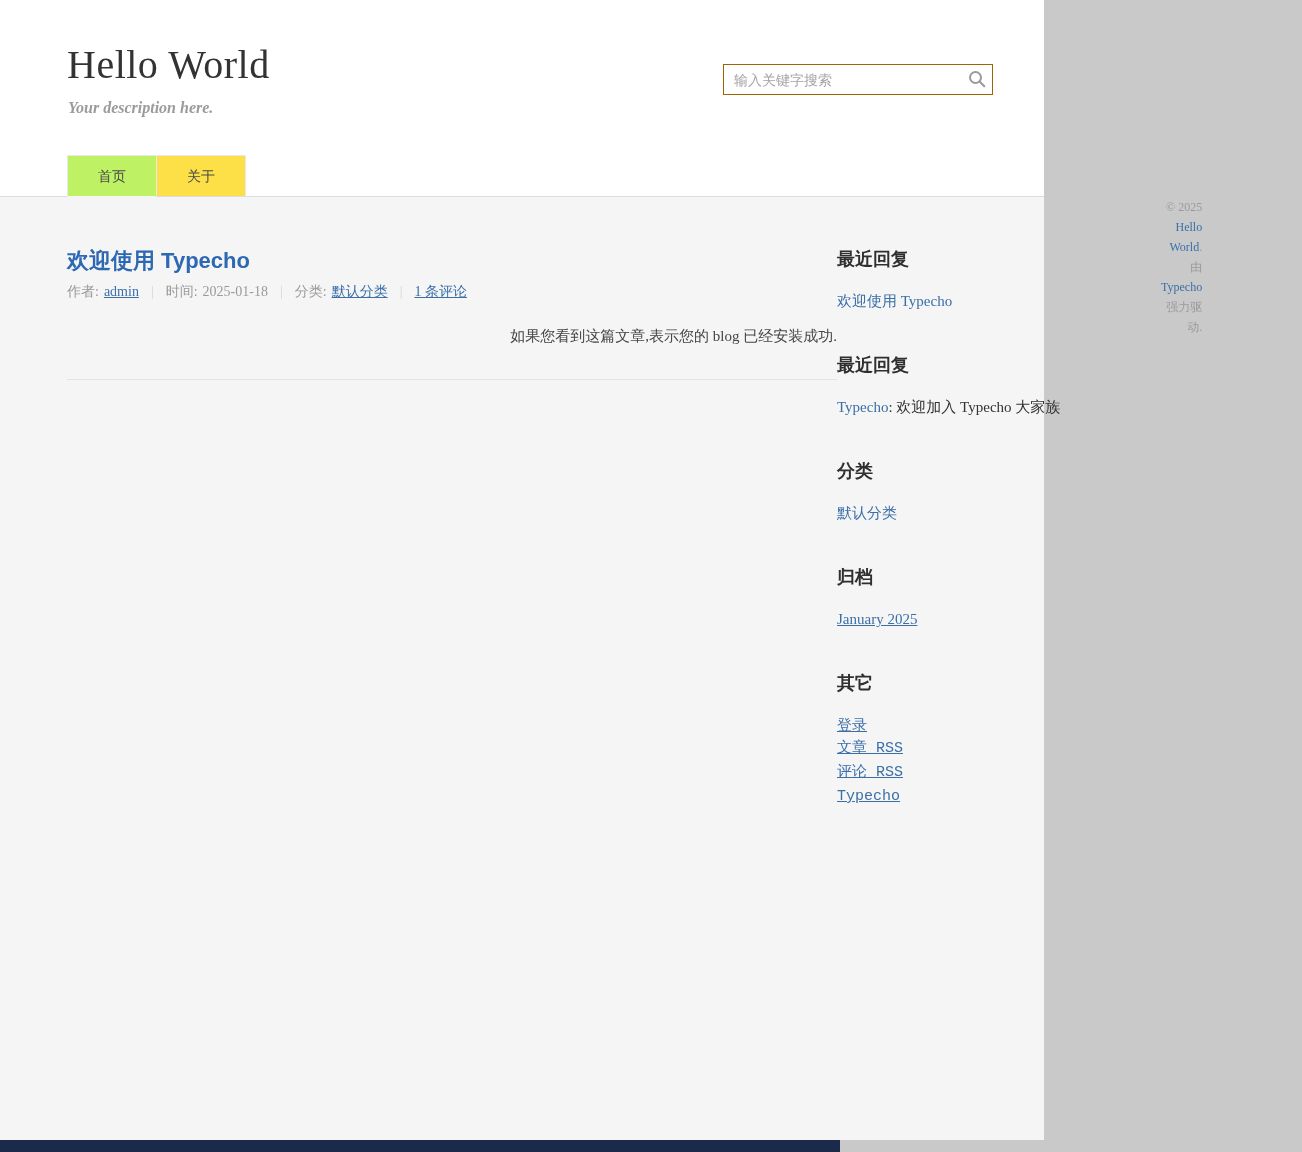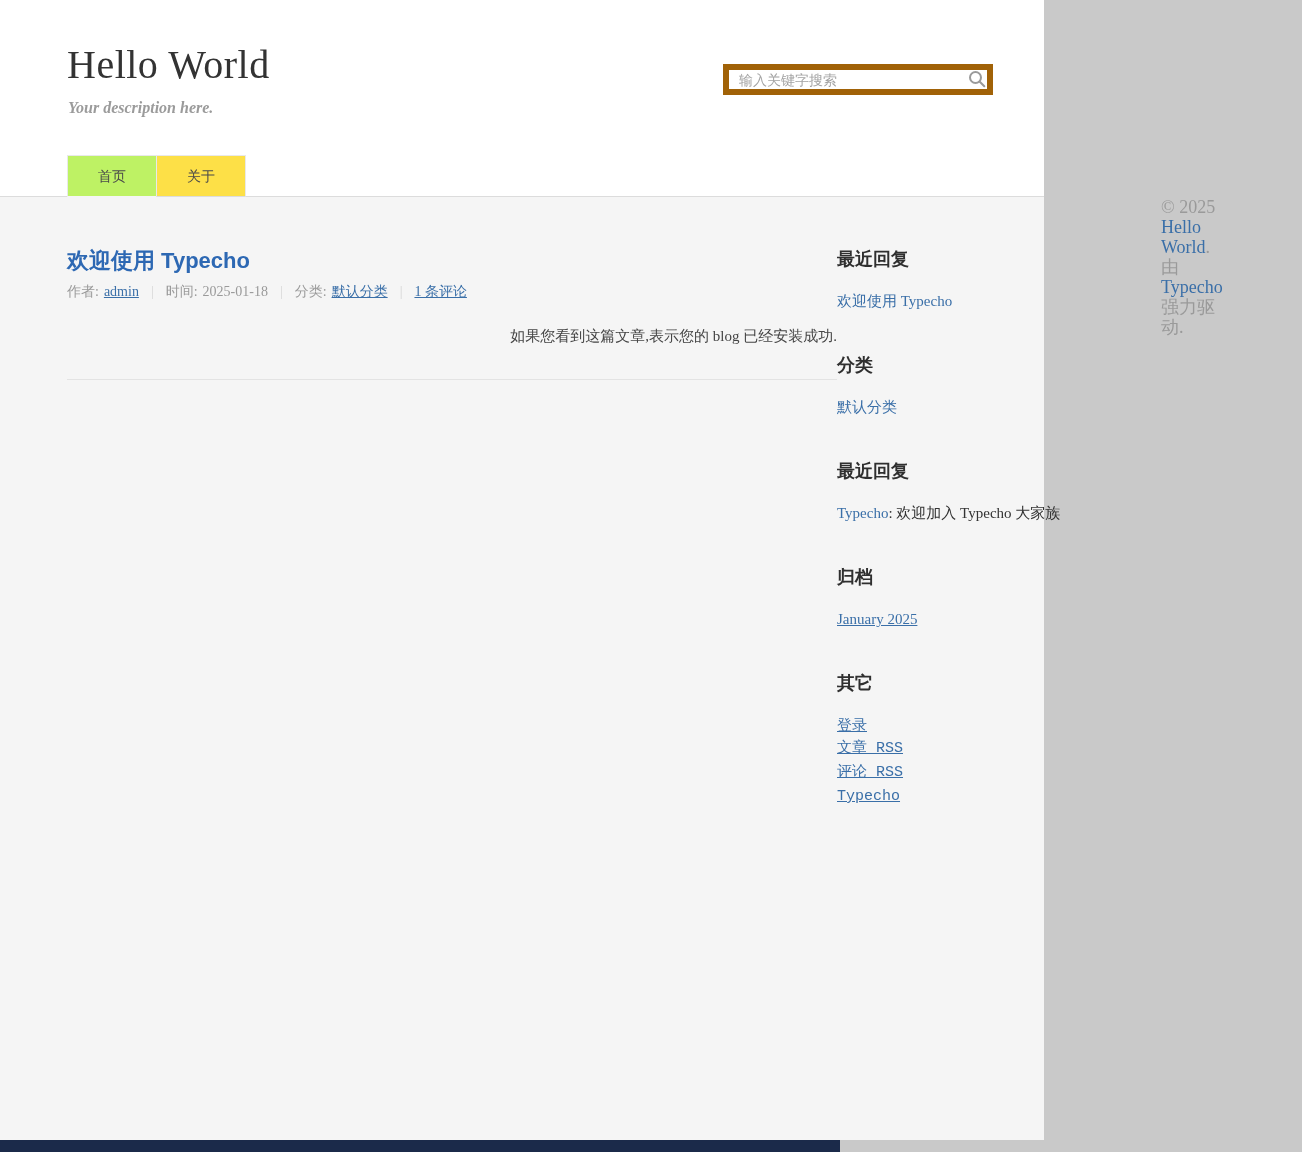--- a/index.html
+++ b/index.html
@@ -27,21 +27,21 @@
     padding-left:67px; line-height:46px; letter-spacing:0.5px;
     cursor:pointer;
   }
   .site-desc {
     font-size:16px; font-style:italic; color:#9b9b9b;
     padding-left:68px; margin-top:10px; line-height:20px;font-weight:bold;
   }
   .search-box { position:absolute; top:64px; right:51px; width:270px; height:31px; }
   .search-input {
     width:100%; height:100%;
-    border:6px solid #a16207; background:#ffffff;
+    border:1px solid #a16207; background:#ffffff;
     padding:0 38px 0 10px;
     font-size:14px; color:#555555;
     font-family:"Liberation Sans","DejaVu Sans",sans-serif;
     outline:none;
   }
   .search-input::placeholder { color:#a3a3a3; }
   .search-btn {
     position:absolute; right:4px; top:4px; width:24px; height:24px;
     border:none; background:transparent; cursor:pointer; padding:0;
   }
@@ -81,21 +81,21 @@
   .widget-title {
     font-size:18px; font-weight:bold; color:#2f2f2f;
     line-height:24px; margin-bottom:20px;
     font-family:"Liberation Sans","DejaVu Sans",sans-serif;
   }
   .widget ul { list-style:none; }
   .widget li { font-size:15px; line-height:20px; color:#333333; }
   .widget li + li { margin-top:4px;font-family:Liberation Mono, monospace; }
   
   .site-footer {
-    text-align:left; font-size:18px; line-height:20px;
+    text-align:right; font-size:12px; line-height:20px;
     color:#9a9a9a; padding-bottom:100px;
   }
   
   .taskbar {
     position:absolute; left:0; top:1140px;
     width:840px; height:12px; background:#1b2a4a;
   }
 </style>
 </head>
 <body>
@@ -141,30 +141,30 @@
       <aside class="sidebar">
 
         <section class="widget">
           <h3 class="widget-title">最近回复</h3>
           <ul>
             <li><a class="blue">欢迎使用 Typecho</a></li>
           </ul>
         </section>
 
         <section class="widget">
-          <h3 class="widget-title">分类</h3>
+          <h3 class="widget-title">最近回复</h3>
           <ul>
-            <li><a class="blue">默认分类</a></li>
+            <li><a class="blue">Typecho</a><span>: 欢迎加入 Typecho 大家族</span></li>
           </ul>
         </section>
 
         <section class="widget">
-          <h3 class="widget-title">最近回复</h3>
+          <h3 class="widget-title">分类</h3>
           <ul>
-            <li><a class="blue">Typecho</a><span>: 欢迎加入 Typecho 大家族</span></li>
+            <li><a class="blue">默认分类</a></li>
           </ul>
         </section>
 
         <section class="widget">
           <h3 class="widget-title">归档</h3>
           <ul>
             <li><a class="blue u">January 2025</a></li>
           </ul>
         </section>
 

